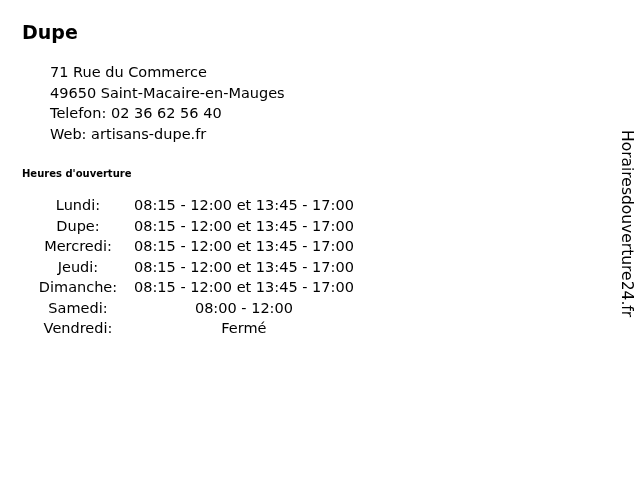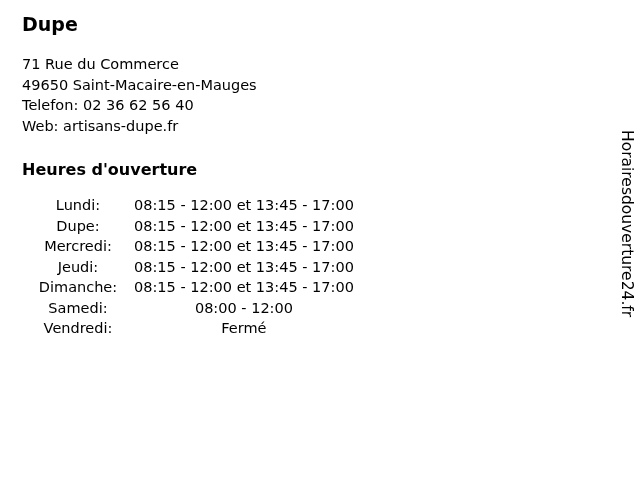--- a/index.html
+++ b/index.html
@@ -25,32 +25,33 @@
   .content {
     position: absolute;
     left: 22px;
     top: 10px;
     width: 580px;
   }
   .business-name {
     font-size: 19px;
     font-weight: bold;
     letter-spacing: 0px;
-    margin: 2px 0 18px 0;
+    margin: 10px 0 18px 0;
     line-height: 24px;
   }
   .address-block {
     font-size: 14.5px;
     line-height: 20.5px;
+    margin-left: 28px;
   }
   .address-line {
     white-space: pre;
   }
   .hours-heading {
-    font-size: 16px;
+    font-size: 10px;
     font-weight: bold;
     margin-top: 24px;
     margin-bottom: 16px;
   }
   table.hours {
     border-collapse: collapse;
     font-size: 14.5px;
     text-align: center;
   }
   table.hours td {

